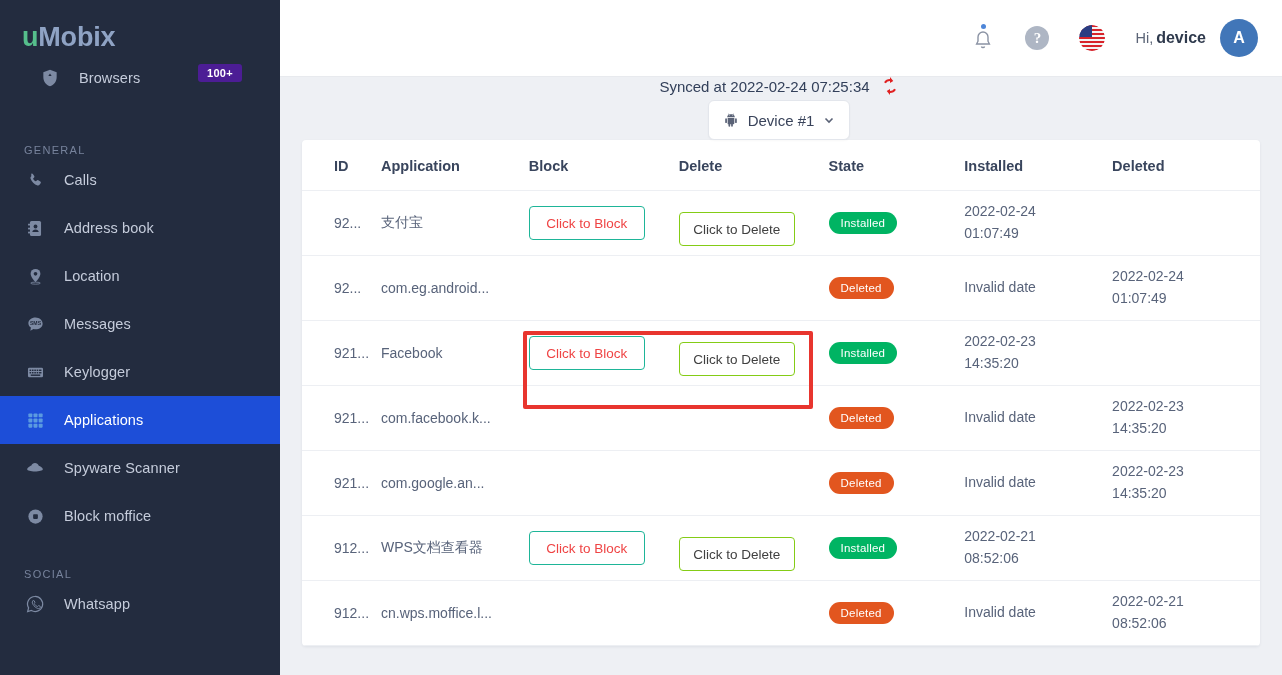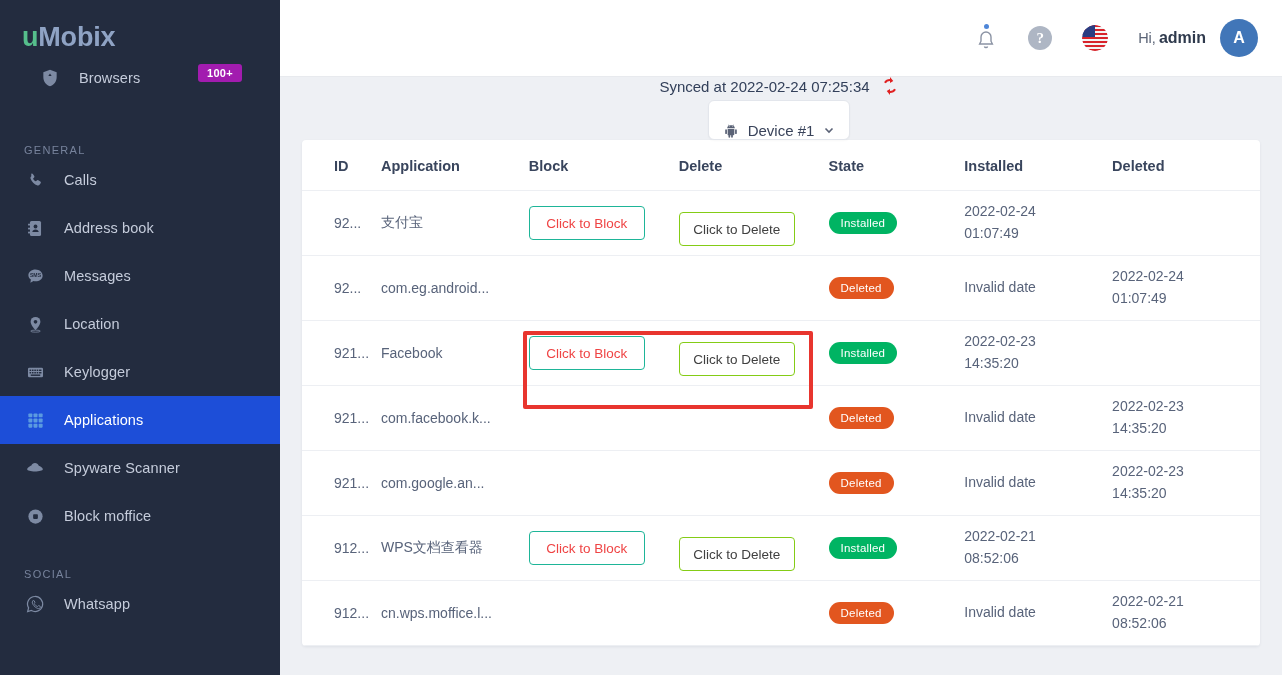--- a/index.html
+++ b/index.html
@@ -35,21 +35,21 @@
     width: 22px; height: 22px; margin-right: 18px;
     display: flex; align-items: center; justify-content: center;
     flex: 0 0 22px; color: #7d8aa3;
   }
   .nav-row .lbl { font-size: 14.5px; color: #c5ccdb; letter-spacing: .1px; }
   .nav-row.active { background: #1d4ed8; }
   .nav-row.active .lbl { color: #ffffff; font-weight: 500; }
   .nav-row.active .ico { color: #5b9ae0; }
   .badge-100 {
     position: absolute; right: 38px; top: 10px;
-    background: #a21caf; color: #fff; font-size: 11px; font-weight: 600;
+    background: #4c1d95; color: #fff; font-size: 11px; font-weight: 600;
     border-radius: 3px; padding: 3px 9px; letter-spacing: .3px;
   }
   .nav-group {
     font-size: 11px; color: #77839c; letter-spacing: 1.3px;
     padding: 0 0 0 24px; height: 40px; display: flex; align-items: flex-end;
     font-weight: 500;
   }
   .nav-spacer { height: 14px; }
 
   
@@ -85,21 +85,21 @@
   }
 
   .subbar {
     height: 63px; display: flex; align-items: center;
     justify-content: space-between; padding: 0 24px 0 20px; flex-direction: column;
   }
   .synced { font-size: 15px; color: #33405a; display: flex; align-items: center; }
   .refresh { margin-left: 11px; display: flex; }
   .device-btn {
     background: #fff; border: 1px solid #e3e6ec; border-radius: 6px;
-    height: 40px; display: flex; align-items: flex-end; padding: 0 14px;
+    height: 40px; display: flex; align-items: center; padding: 0 14px;
     font-size: 15px; color: #39435a; box-shadow: 0 1px 2px rgba(0,0,0,.03);
     cursor: pointer;
   }
   .device-btn .andro { margin-right: 9px; display: flex; color: #5a6276; }
   .device-btn .chev { margin-left: 9px; color: #6b7governs; }
 
   
   .table-card {
     margin: 0 22px; background: #fff; border-radius: 4px;
     box-shadow: 0 1px 3px rgba(20,30,60,.07);
@@ -185,35 +185,35 @@
               <rect x="2.6" y="16" width="2.6" height="2.2"></rect>
               <circle cx="12" cy="9.5" r="2.4" fill="#232c3f"></circle>
               <path d="M8 16.5c0-2.2 1.8-3.3 4-3.3s4 1.1 4 3.3z" fill="#232c3f"></path>
             </svg>
           </span>
           <span class="lbl">Address book</span>
         </div>
         <div class="nav-row">
           <span class="ico">
             <svg width="19" height="19" viewBox="0 0 24 24" fill="currentColor">
-              <path d="M12 3.2c-5 0-9 3.2-9 7.2 0 2.2 1.2 4.2 3.2 5.5L5.5 20l4-2.2c.8.2 1.6.3 2.5.3 5 0 9-3.2 9-7.2S17 3.2 12 3.2z"></path>
-              <text x="12" y="13" font-size="6.5" fill="#232c3f" text-anchor="middle" font-family="sans-serif" font-weight="bold">SMS</text>
-            </svg>
-          </span>
-          <span class="lbl">Messages</span>
-        </div>
-        <div class="nav-row">
-          <span class="ico">
-            <svg width="19" height="19" viewBox="0 0 24 24" fill="currentColor">
               <path d="M12 2.4a6.2 6.2 0 0 0-6.2 6.2c0 4.4 6.2 10.6 6.2 10.6s6.2-6.2 6.2-10.6A6.2 6.2 0 0 0 12 2.4z"></path>
               <circle cx="12" cy="8.6" r="2.3" fill="#232c3f"></circle>
               <ellipse cx="12" cy="20.4" rx="6" ry="1.3" fill="none" stroke="currentColor" stroke-width="1"></ellipse>
             </svg>
           </span>
           <span class="lbl">Location</span>
+        </div>
+        <div class="nav-row">
+          <span class="ico">
+            <svg width="19" height="19" viewBox="0 0 24 24" fill="currentColor">
+              <path d="M12 3.2c-5 0-9 3.2-9 7.2 0 2.2 1.2 4.2 3.2 5.5L5.5 20l4-2.2c.8.2 1.6.3 2.5.3 5 0 9-3.2 9-7.2S17 3.2 12 3.2z"></path>
+              <text x="12" y="13" font-size="6.5" fill="#232c3f" text-anchor="middle" font-family="sans-serif" font-weight="bold">SMS</text>
+            </svg>
+          </span>
+          <span class="lbl">Messages</span>
         </div>
         <div class="nav-row">
           <span class="ico">
             <svg width="19" height="19" viewBox="0 0 24 24" fill="currentColor">
               <rect x="2.5" y="6" width="19" height="12" rx="1.6"></rect>
               <g fill="#232c3f">
                 <rect x="4.5" y="8.3" width="2" height="1.8"></rect>
                 <rect x="7.5" y="8.3" width="2" height="1.8"></rect>
                 <rect x="10.5" y="8.3" width="2" height="1.8"></rect>
                 <rect x="13.5" y="8.3" width="2" height="1.8"></rect>
@@ -310,21 +310,21 @@
               <rect y="20" width="26" height="2" fill="#d8232a"></rect>
               <rect y="24" width="26" height="2" fill="#d8232a"></rect>
               <rect x="0" y="0" width="13" height="12" fill="#2a3c82"></rect>
             </g>
           </svg>
         </div>
       </div>
 
       <div class="topbar-item">
         <div class="greet">
-          <span>Hi,</span><b>admin</b>
+          <span>Hi,</span><b>device</b>
         </div>
         <div class="avatar">A</div>
       </div>
     </div>
 
     <div class="subbar">
       <div class="synced">
         <span>Synced at 2022-02-24 07:25:34</span>
         <span class="refresh">
           <svg width="18" height="18" viewBox="0 0 20 20" fill="#e02020">

